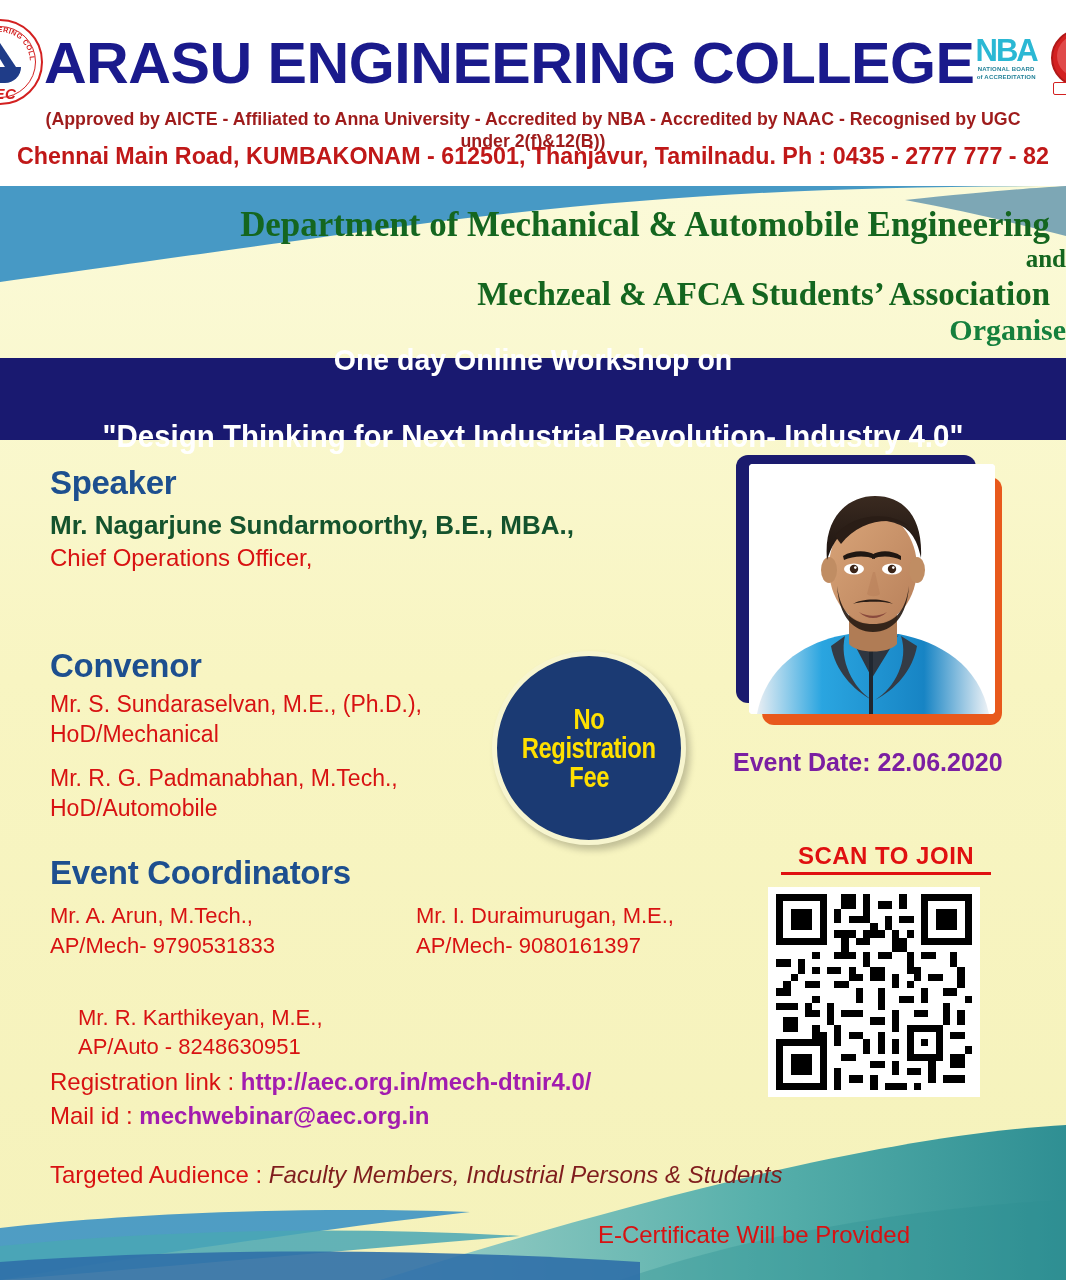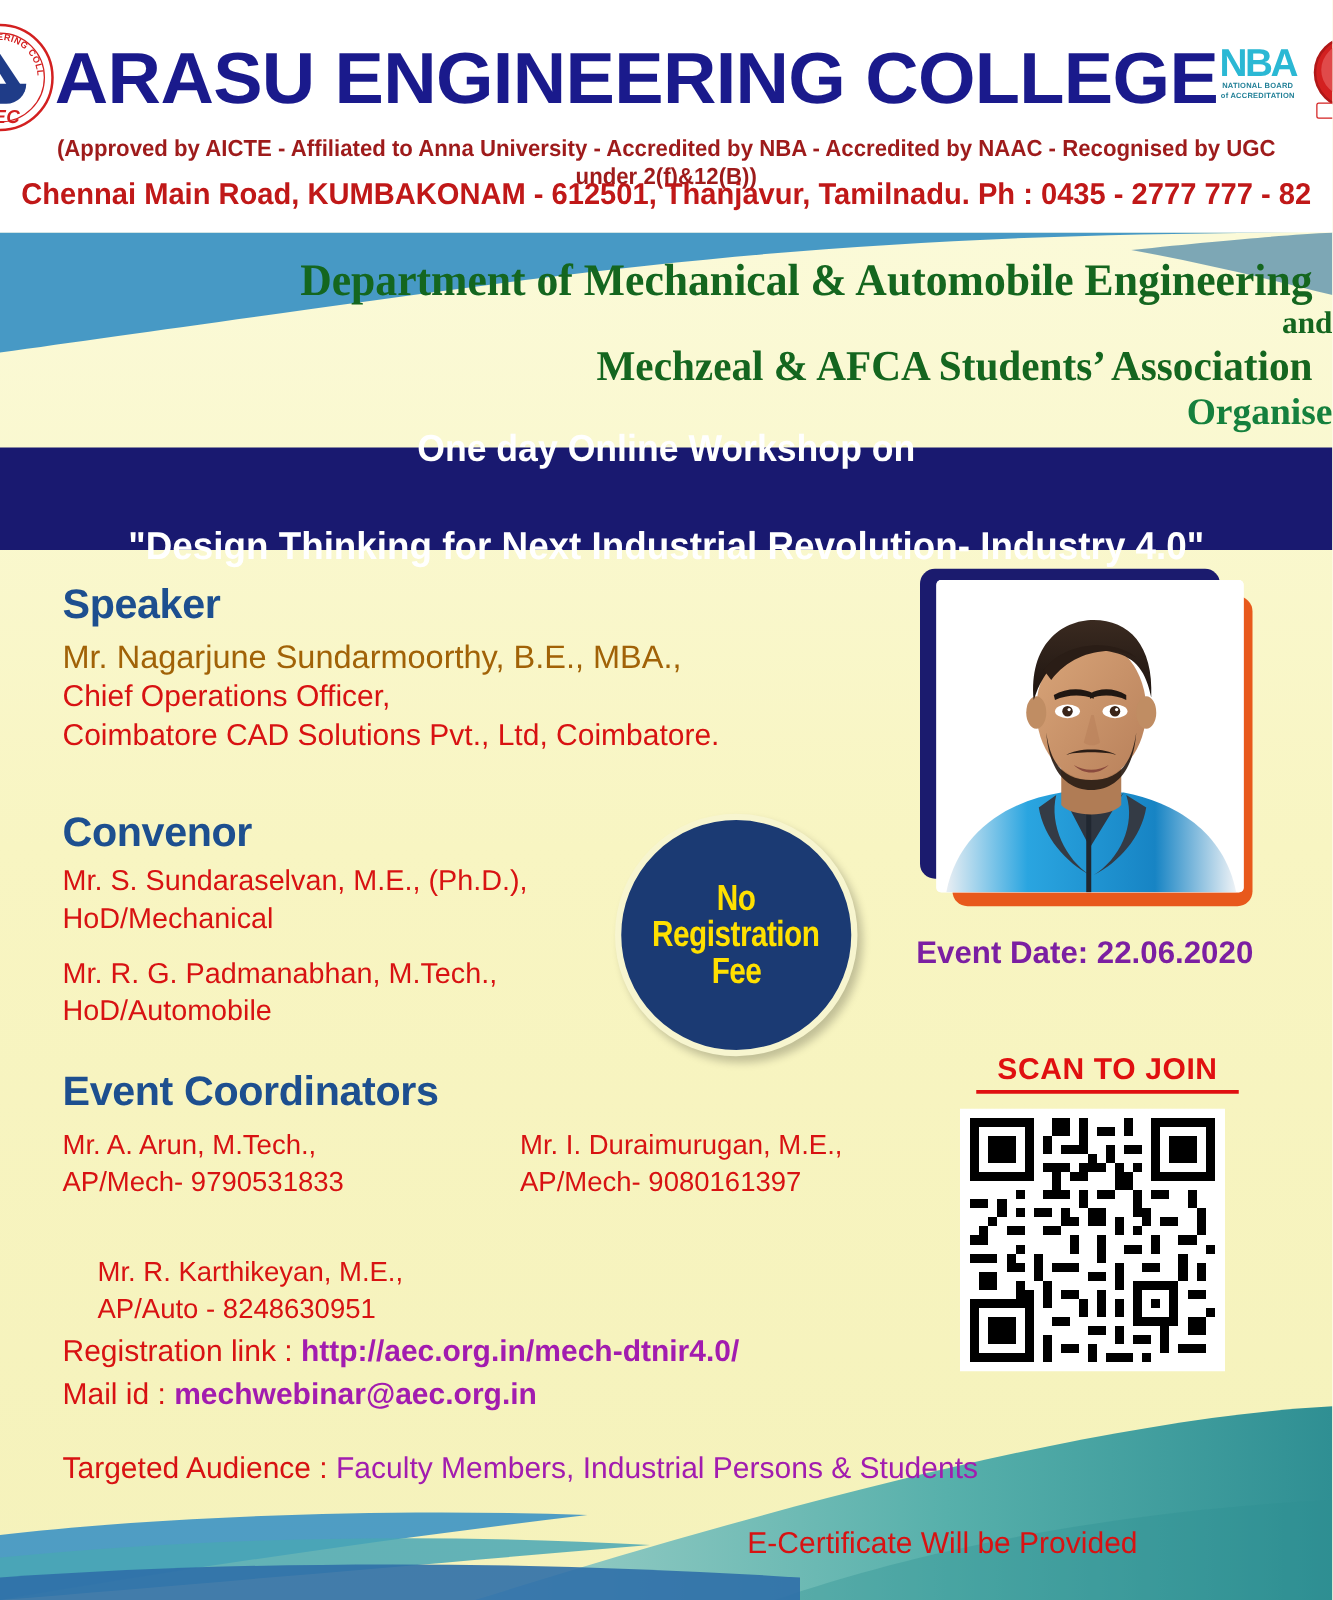--- a/index.html
+++ b/index.html
@@ -159,21 +159,21 @@
     transform:scaleX(0.95);
   }
 
   
   .body-area{position:absolute;left:0;top:440px;width:1066px;height:840px;z-index:10;}
 
   .sec-head{
     color:#1d4f8f;font-weight:bold;font-size:33px;line-height:1.1;
     letter-spacing:-0.3px;
   }
-  .red-bold{color:#a16207;font-weight:normal;font-size:26px;line-height:1.25;}
+  .red-bold{color:#14532d;font-weight:bold;font-size:26px;line-height:1.25;}
   .red-reg{color:#d81212;font-size:24px;line-height:1.32;}
 
   .speaker{position:absolute;left:50px;top:25px;width:660px;}
   .speaker .sec-head{margin-bottom:8px;}
 
   .convenor{position:absolute;left:50px;top:208px;width:430px;}
   .convenor .sec-head{margin-bottom:6px;}
   .conv-item{color:#d81212;font-size:23px;line-height:1.3;margin-bottom:14px;}
 
   
@@ -199,21 +199,21 @@
     column-gap:6px;row-gap:30px;gap:36px;
   }
   .coord{color:#d81212;font-size:22px;line-height:1.35;}
   .coord.shift{padding-top:6px;padding-left:28px;}
 
   
   .footer-info{position:absolute;left:50px;top:625px;width:860px;}
   .fi-line{font-size:24px;line-height:1.4;color:#d81212;}
   .fi-line .val{color:#a21caf;font-weight:bold;}
   .fi-line2{font-size:24px;line-height:1.4;color:#d81212;margin-top:26px;}
-  .fi-line2 .val{color:#a21caf;font-weight:normal;}
+  .fi-line2 .val{color:#7f1d1d;font-weight:normal;font-style:italic;}
   .fi-line3{font-size:24px;line-height:1.4;color:#d81212;margin-top:26px;text-align:right;}
 
   
   .photo-wrap{
     position:absolute;left:736px;top:455px;width:266px;height:272px;z-index:14;
   }
   .frame-navy{
     position:absolute;left:0;top:0;width:240px;height:248px;
     background:#1b1b6e;border-radius:12px;
   }
@@ -333,21 +333,20 @@
     <div class="banner-l1">One day Online Workshop on</div>
     <div class="banner-l2">"Design Thinking for Next Industrial Revolution- Industry 4.0"</div>
   </div>
 
   <div class="body-area">
 
     <div class="speaker">
       <div class="sec-head">Speaker</div>
       <div class="red-bold">Mr. Nagarjune Sundarmoorthy, B.E., MBA.,</div>
       <div class="red-reg">Chief Operations Officer,</div>
-      <div class="red-reg">Coimbatore CAD Solutions Pvt., Ltd, Coimbatore.</div>
     </div>
 
     <div class="convenor">
       <div class="sec-head">Convenor</div>
       <div class="conv-item">
         <div>Mr. S. Sundaraselvan, M.E., (Ph.D.),</div>
         <div>HoD/Mechanical</div>
       </div>
       <div class="conv-item">
         <div>Mr. R. G. Padmanabhan, M.Tech.,</div>

